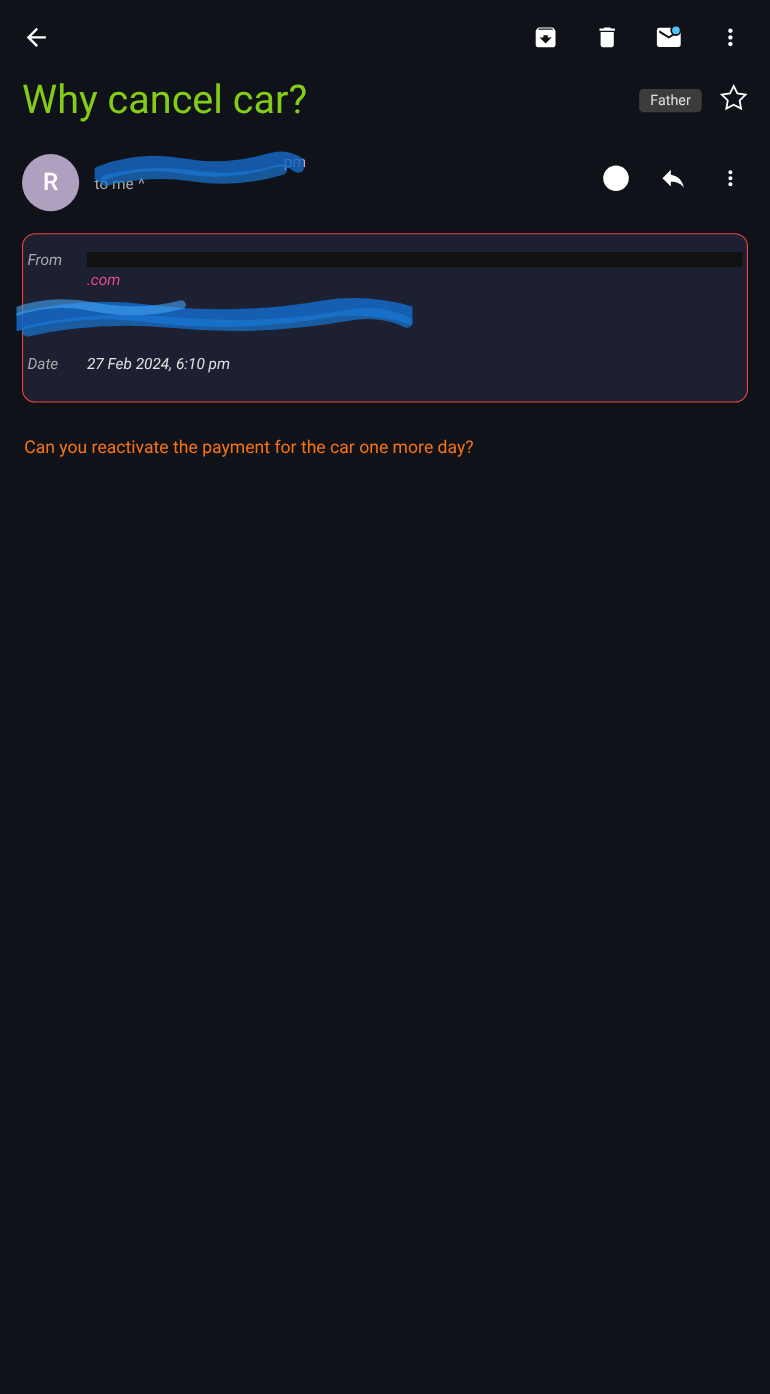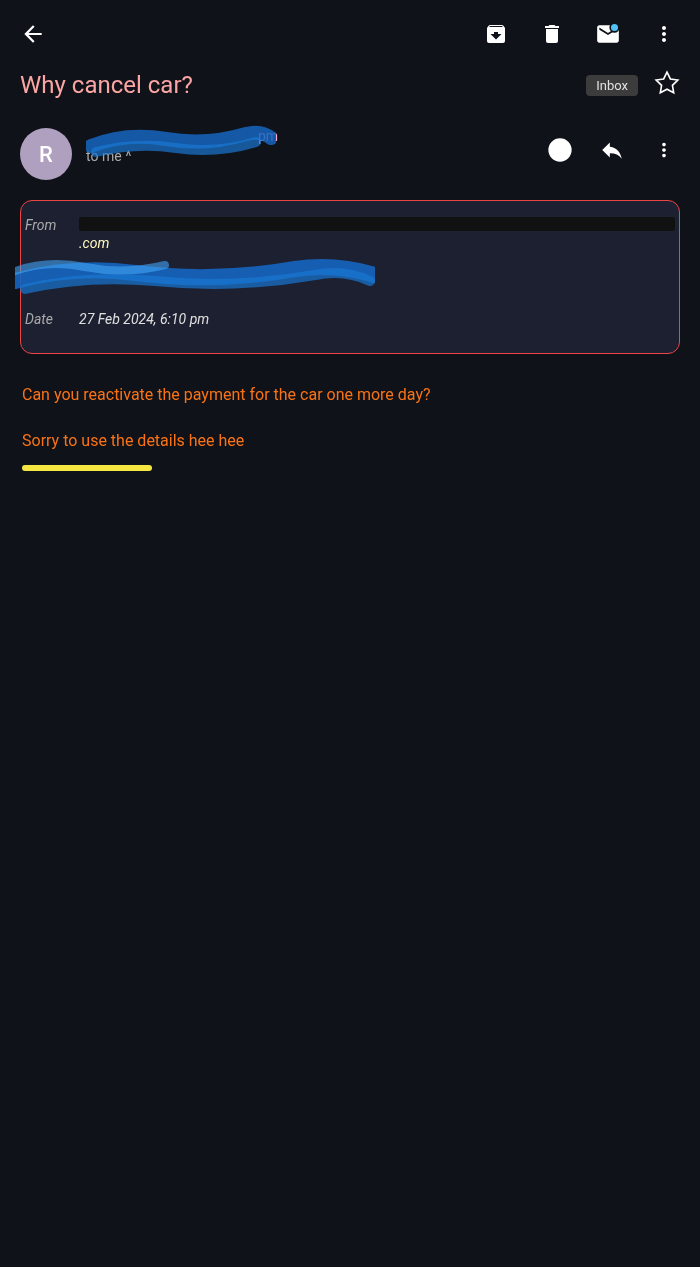--- a/index.html
+++ b/index.html
@@ -50,23 +50,23 @@
     }
 
     .email-title-row {
       display: flex;
       align-items: center;
       padding: 10px 20px 16px 20px;
       gap: 16px;
     }
 
     .email-title {
-      font-size: 24px;
+      font-size: 36px;
       font-weight: 400;
-      color: #fca5a5;
+      color: #84cc16;
       flex: 1;
     }
 
     .inbox-badge {
       background-color: #3c3c3c;
       color: #e0e0e0;
       font-size: 13px;
       padding: 3px 10px;
       border-radius: 4px;
       font-weight: 400;
@@ -153,21 +153,21 @@
       min-width: 46px;
     }
 
     .detail-value {
       color: #e0e0e0;
       font-size: 14px;
       flex: 1;
     }
 
     .from-com {
-      color: #fef9c3;
+      color: #ec4899;
       font-size: 14px;
     }
 
     .encryption-row {
       display: flex;
       align-items: flex-start;
       gap: 10px;
       margin-top: 6px;
     }
 
@@ -234,21 +234,21 @@
     <div class="icon-btn">
       <svg width="24" height="24" viewBox="0 0 24 24" fill="white">
         <path d="M12 8c1.1 0 2-.9 2-2s-.9-2-2-2-2 .9-2 2 .9 2 2 2zm0 2c-1.1 0-2 .9-2 2s.9 2 2 2 2-.9 2-2-.9-2-2-2zm0 6c-1.1 0-2 .9-2 2s.9 2 2 2 2-.9 2-2-.9-2-2-2z"></path>
       </svg>
     </div>
   </div>
 </div>
 
 <div class="email-title-row">
   <h1 class="email-title">Why cancel car?</h1>
-  <span class="inbox-badge">Inbox</span>
+  <span class="inbox-badge">Father</span>
   <div class="star-icon">
     <svg width="26" height="26" viewBox="0 0 24 24" fill="none" stroke="white" stroke-width="1.5">
       <polygon points="12,2 15.09,8.26 22,9.27 17,14.14 18.18,21.02 12,17.77 5.82,21.02 7,14.14 2,9.27 8.91,8.26"></polygon>
     </svg>
   </div>
 </div>
 
 <div class="sender-row">
   <div class="avatar">R</div>
 
@@ -313,18 +313,13 @@
 
   <div class="detail-row">
     <span class="detail-label">Date</span>
     <span class="detail-value">27 Feb 2024, 6:10 pm</span>
   </div>
 
 </div>
 
 <div class="email-body">
   <p>Can you reactivate the payment for the car one more day?</p>
-  <p>
-    <span>Sorry to use the details hee hee</span>
-    <br>
-    <span class="highlight-underline"></span>
-  </p>
 </div>
 
 </body></html>

